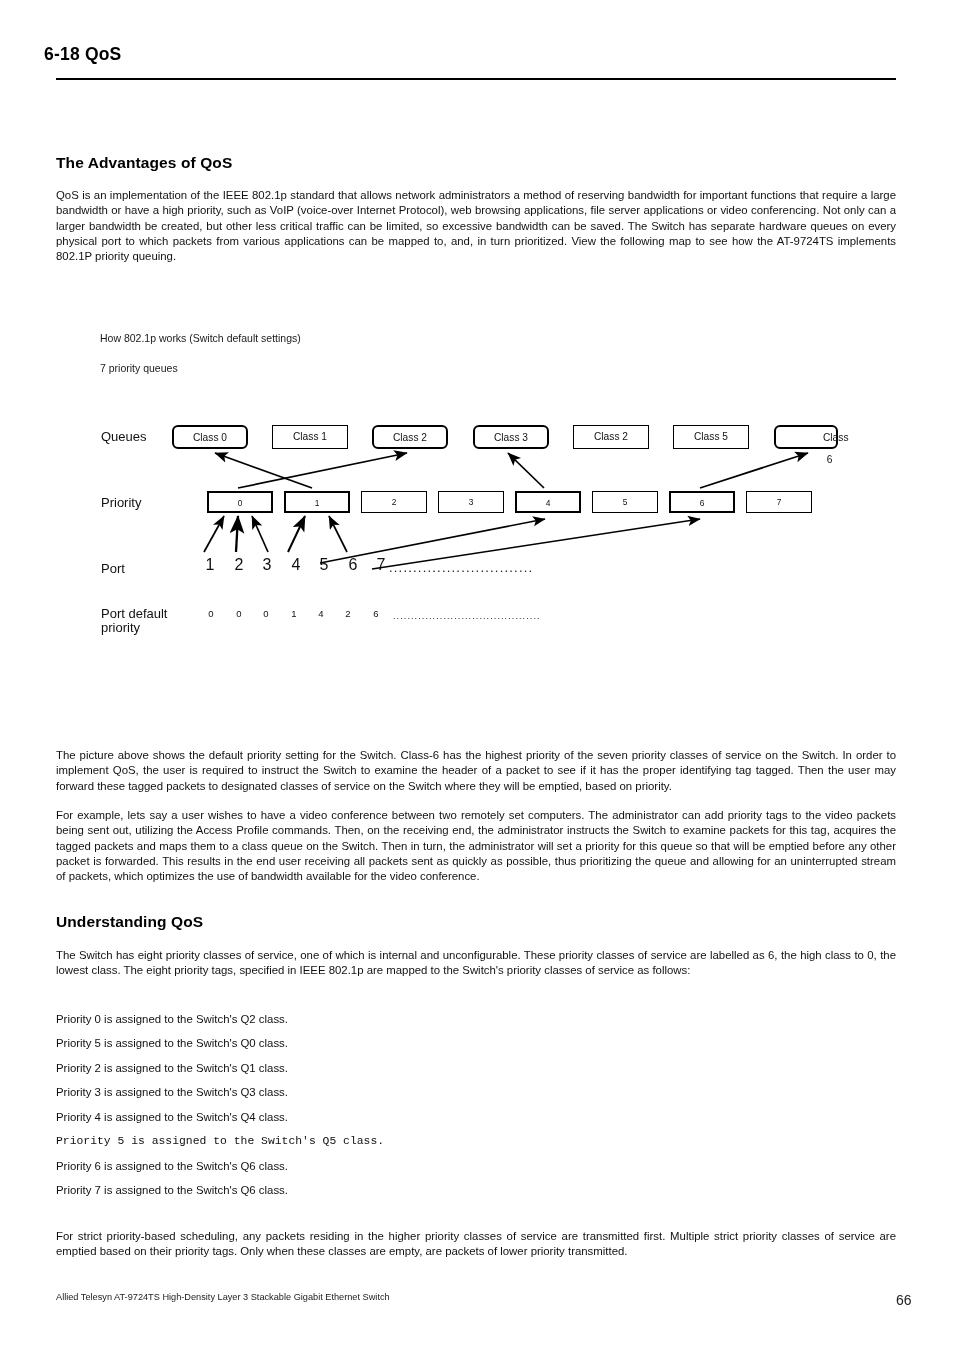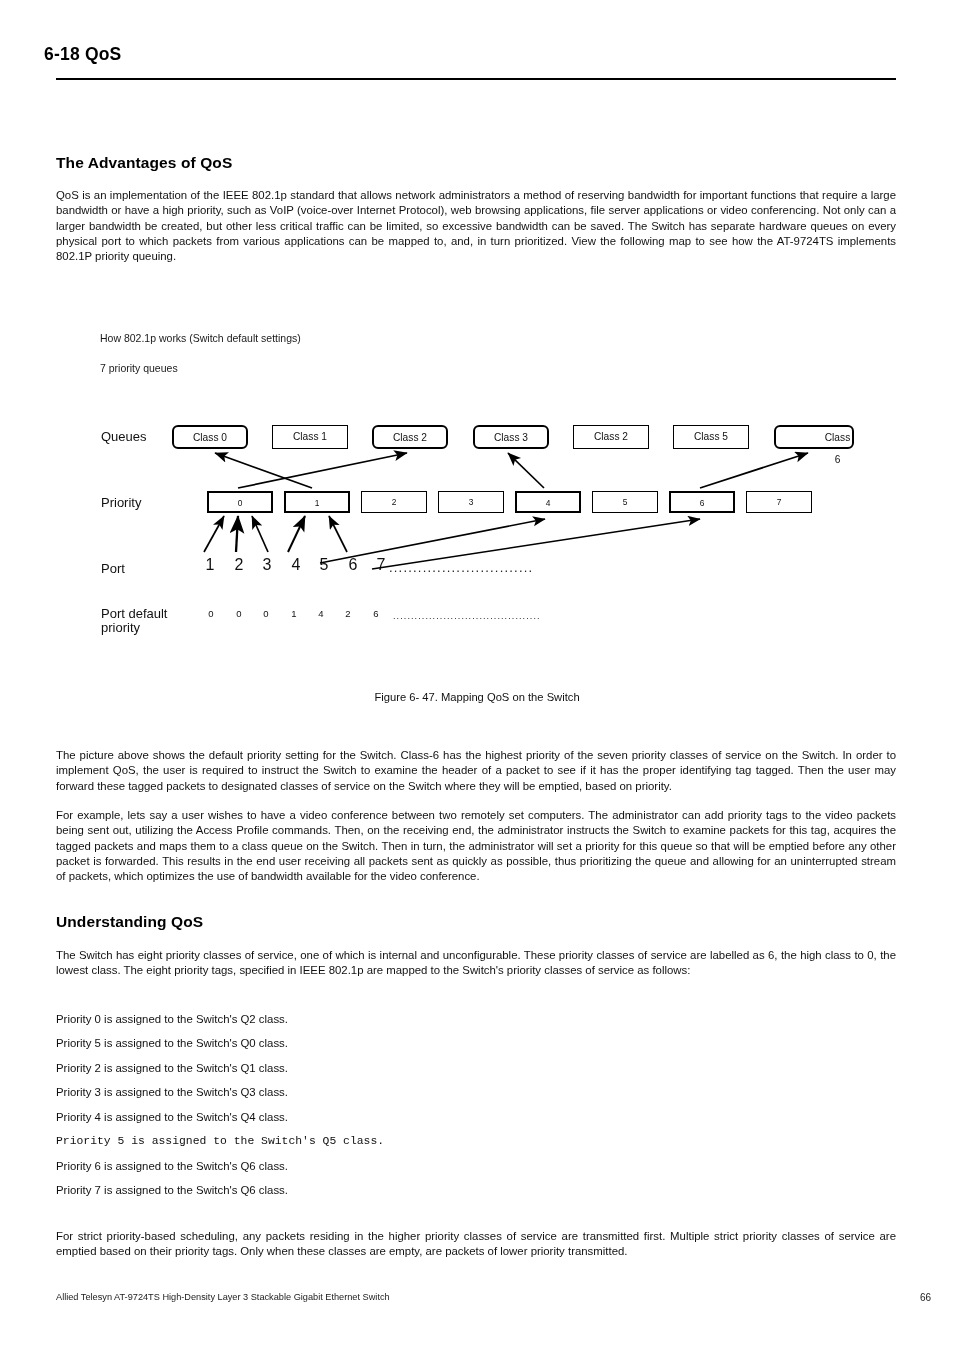--- a/index.html
+++ b/index.html
@@ -157,23 +157,23 @@
   
   .footer-left {
     position: absolute;
     left: 56px;
     top: 1292px;
     font-size: 9.2px;
     color: #222;
   }
   .footer-right {
     position: absolute;
-    left: 920px;
+    left: 896px;
     top: 1292px;
-    font-size: 10px;
+    font-size: 14px;
     color: #222;
   }
 </style>
 </head>
 <body>
 
 <div class="page">
 
   <div class="chapter-head">6-18 QoS</div>
   <div class="head-rule"></div>
@@ -192,21 +192,21 @@
     <div class="row-label" style="left:101px; top:242px;">Port</div>
     <div class="row-label" style="left:101px; top:287px;">Port default</div>
     <div class="row-label" style="left:101px; top:301px;">priority</div>
 
     <div class="qbox bold" style="left:172px; top:105px; width:76px;">Class 0</div>
     <div class="qbox" style="left:272px; top:105px; width:76px;">Class 1</div>
     <div class="qbox bold" style="left:372px; top:105px; width:76px;">Class 2</div>
     <div class="qbox bold" style="left:473px; top:105px; width:76px;">Class 3</div>
     <div class="qbox" style="left:573px; top:105px; width:76px;">Class 2</div>
     <div class="qbox" style="left:673px; top:105px; width:76px;">Class 5</div>
-    <div class="qbox bold" style="left:774px; top:105px; width:80px;padding-left:47px;">Class 6</div>
+    <div class="qbox bold" style="left:774px; top:105px; width:64px;padding-left:47px;">Class 6</div>
 
     <div class="pbox bold" style="left:207px; top:171px; width:66px;">0</div>
     <div class="pbox bold" style="left:284px; top:171px; width:66px;">1</div>
     <div class="pbox" style="left:361px; top:171px; width:66px;">2</div>
     <div class="pbox" style="left:438px; top:171px; width:66px;">3</div>
     <div class="pbox bold" style="left:515px; top:171px; width:66px;">4</div>
     <div class="pbox" style="left:592px; top:171px; width:66px;">5</div>
     <div class="pbox bold" style="left:669px; top:171px; width:66px;">6</div>
     <div class="pbox" style="left:746px; top:171px; width:66px;">7</div>
 
@@ -253,21 +253,20 @@
 
       <line x1="347" y1="232" x2="329" y2="196" stroke="#000" stroke-width="1.7" marker-end="url(#ah)"></line>
 
       <line x1="320" y1="243" x2="545" y2="199" stroke="#000" stroke-width="1.6" marker-end="url(#ah)"></line>
 
       <line x1="372" y1="249" x2="700" y2="199" stroke="#000" stroke-width="1.6" marker-end="url(#ah)"></line>
     </svg>
 
   </div>
 
-  <div class="fig-caption" style="top:691px;">Figure 6- 47. Mapping QoS on the Switch</div>
 
   <div class="para" style="top:748px;">The picture above shows the default priority setting for the Switch. Class-6 has the highest priority of the seven priority classes of service on the Switch. In order to implement QoS, the user is required to instruct the Switch to examine the header of a packet to see if it has the proper identifying tag tagged. Then the user may forward these tagged packets to designated classes of service on the Switch where they will be emptied, based on priority.</div>
   <div class="para" style="top:808px;">For example, lets say a user wishes to have a video conference between two remotely set computers. The administrator can add priority tags to the video packets being sent out, utilizing the Access Profile commands. Then, on the receiving end, the administrator instructs the Switch to examine packets for this tag, acquires the tagged packets and maps them to a class queue on the Switch. Then in turn, the administrator will set a priority for this queue so that will be emptied before any other packet is forwarded. This results in the end user receiving all packets sent as quickly as possible, thus prioritizing the queue and allowing for an uninterrupted stream of packets, which optimizes the use of bandwidth available for the video conference.</div>
 
   <div class="h2" style="top:913px;">Understanding QoS</div>
   <div class="para" style="top:948px;">The Switch has eight priority classes of service, one of which is internal and unconfigurable. These priority classes of service are labelled as 6, the high class to 0, the lowest class. The eight priority tags, specified in IEEE 802.1p are mapped to the Switch's priority classes of service as follows:</div>
 
   <div class="listline" style="top:1013px;">Priority 0 is assigned to the Switch's Q2 class.</div>
   <div class="listline" style="top:1037px;">Priority 5 is assigned to the Switch's Q0 class.</div>
   <div class="listline" style="top:1062px;">Priority 2 is assigned to the Switch's Q1 class.</div>

